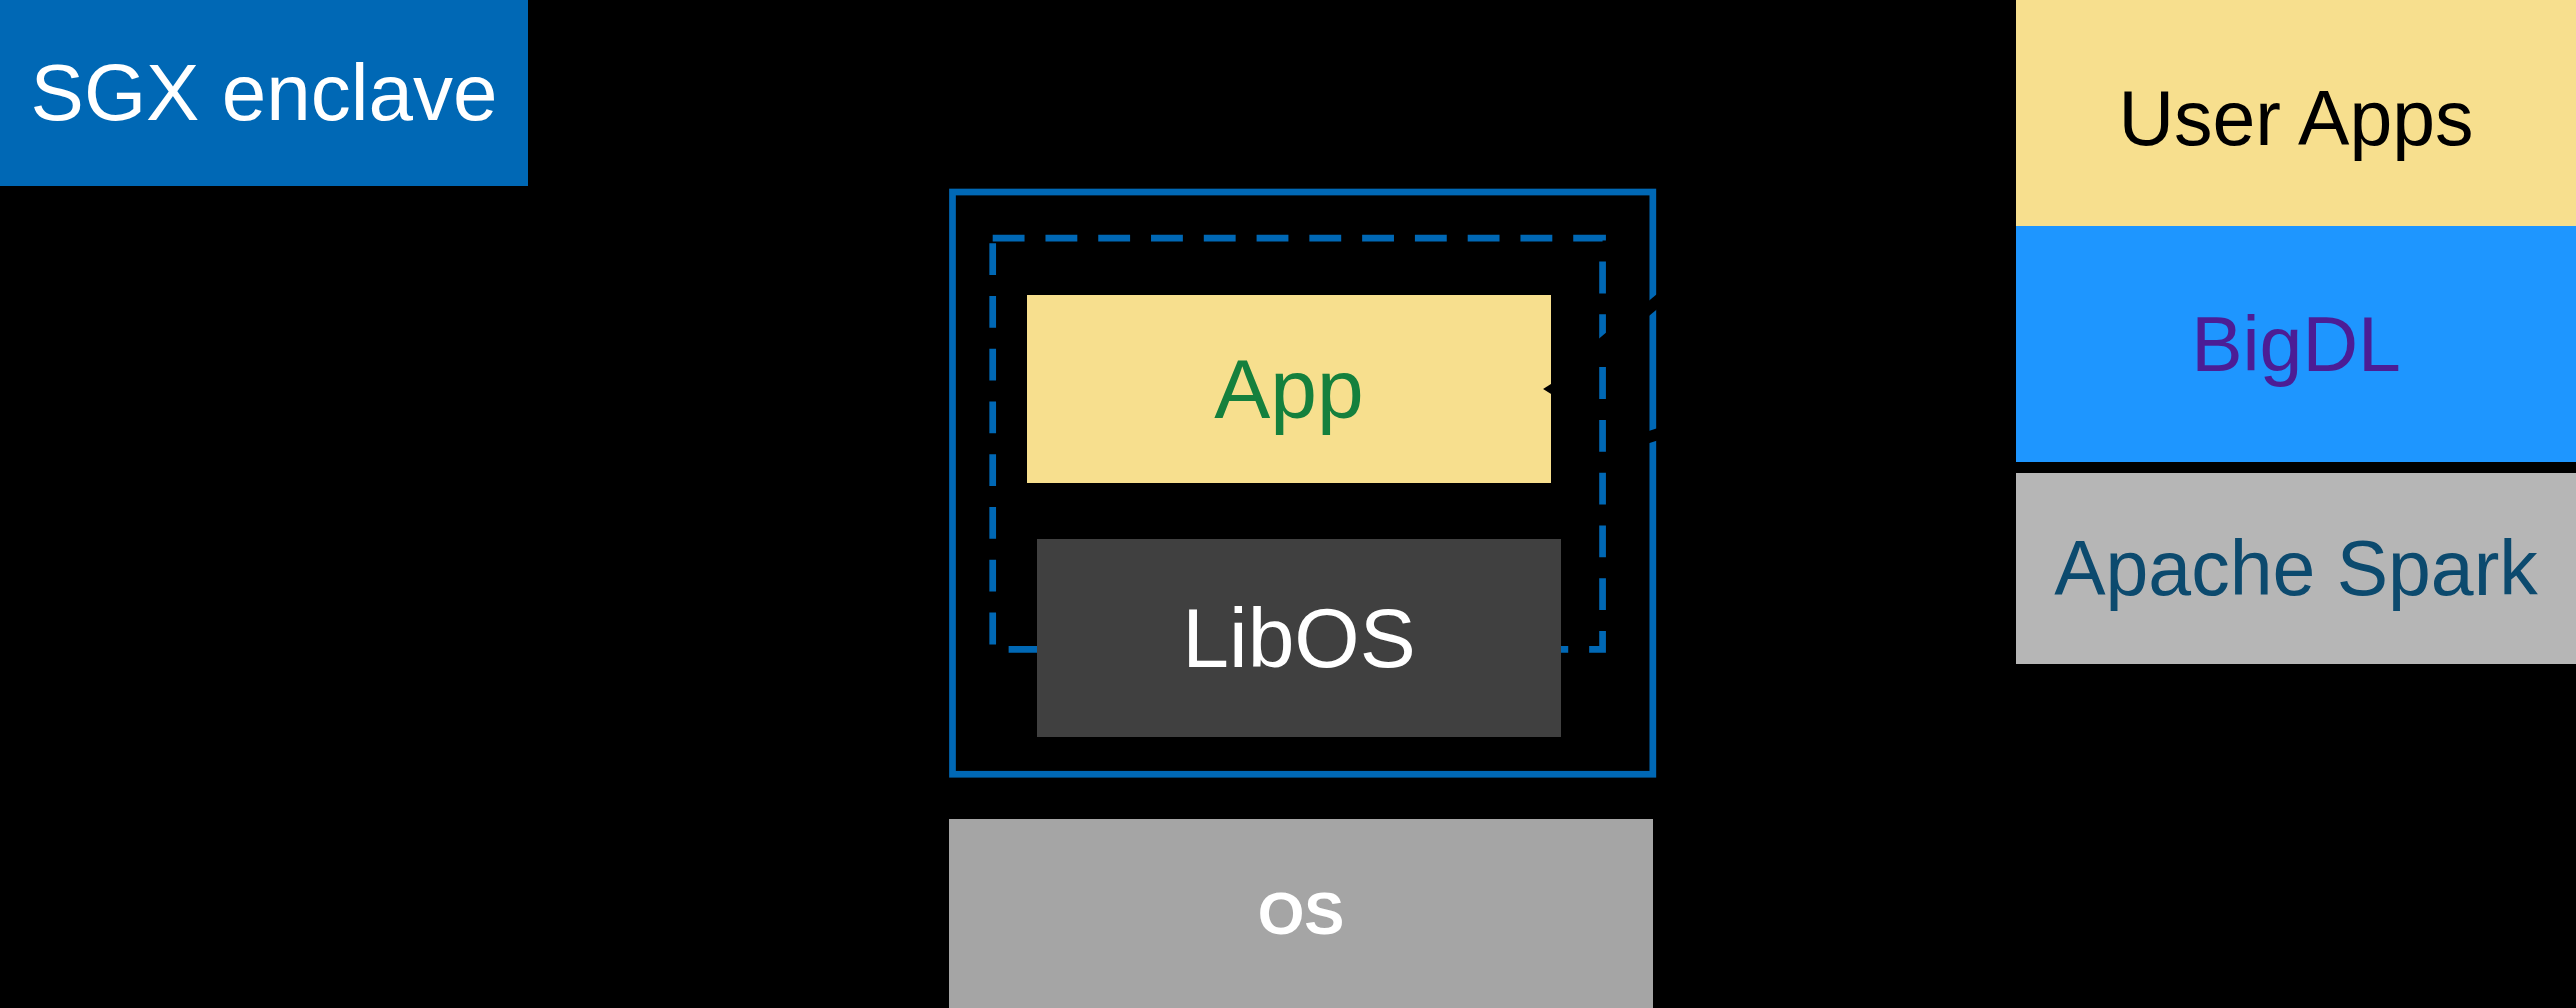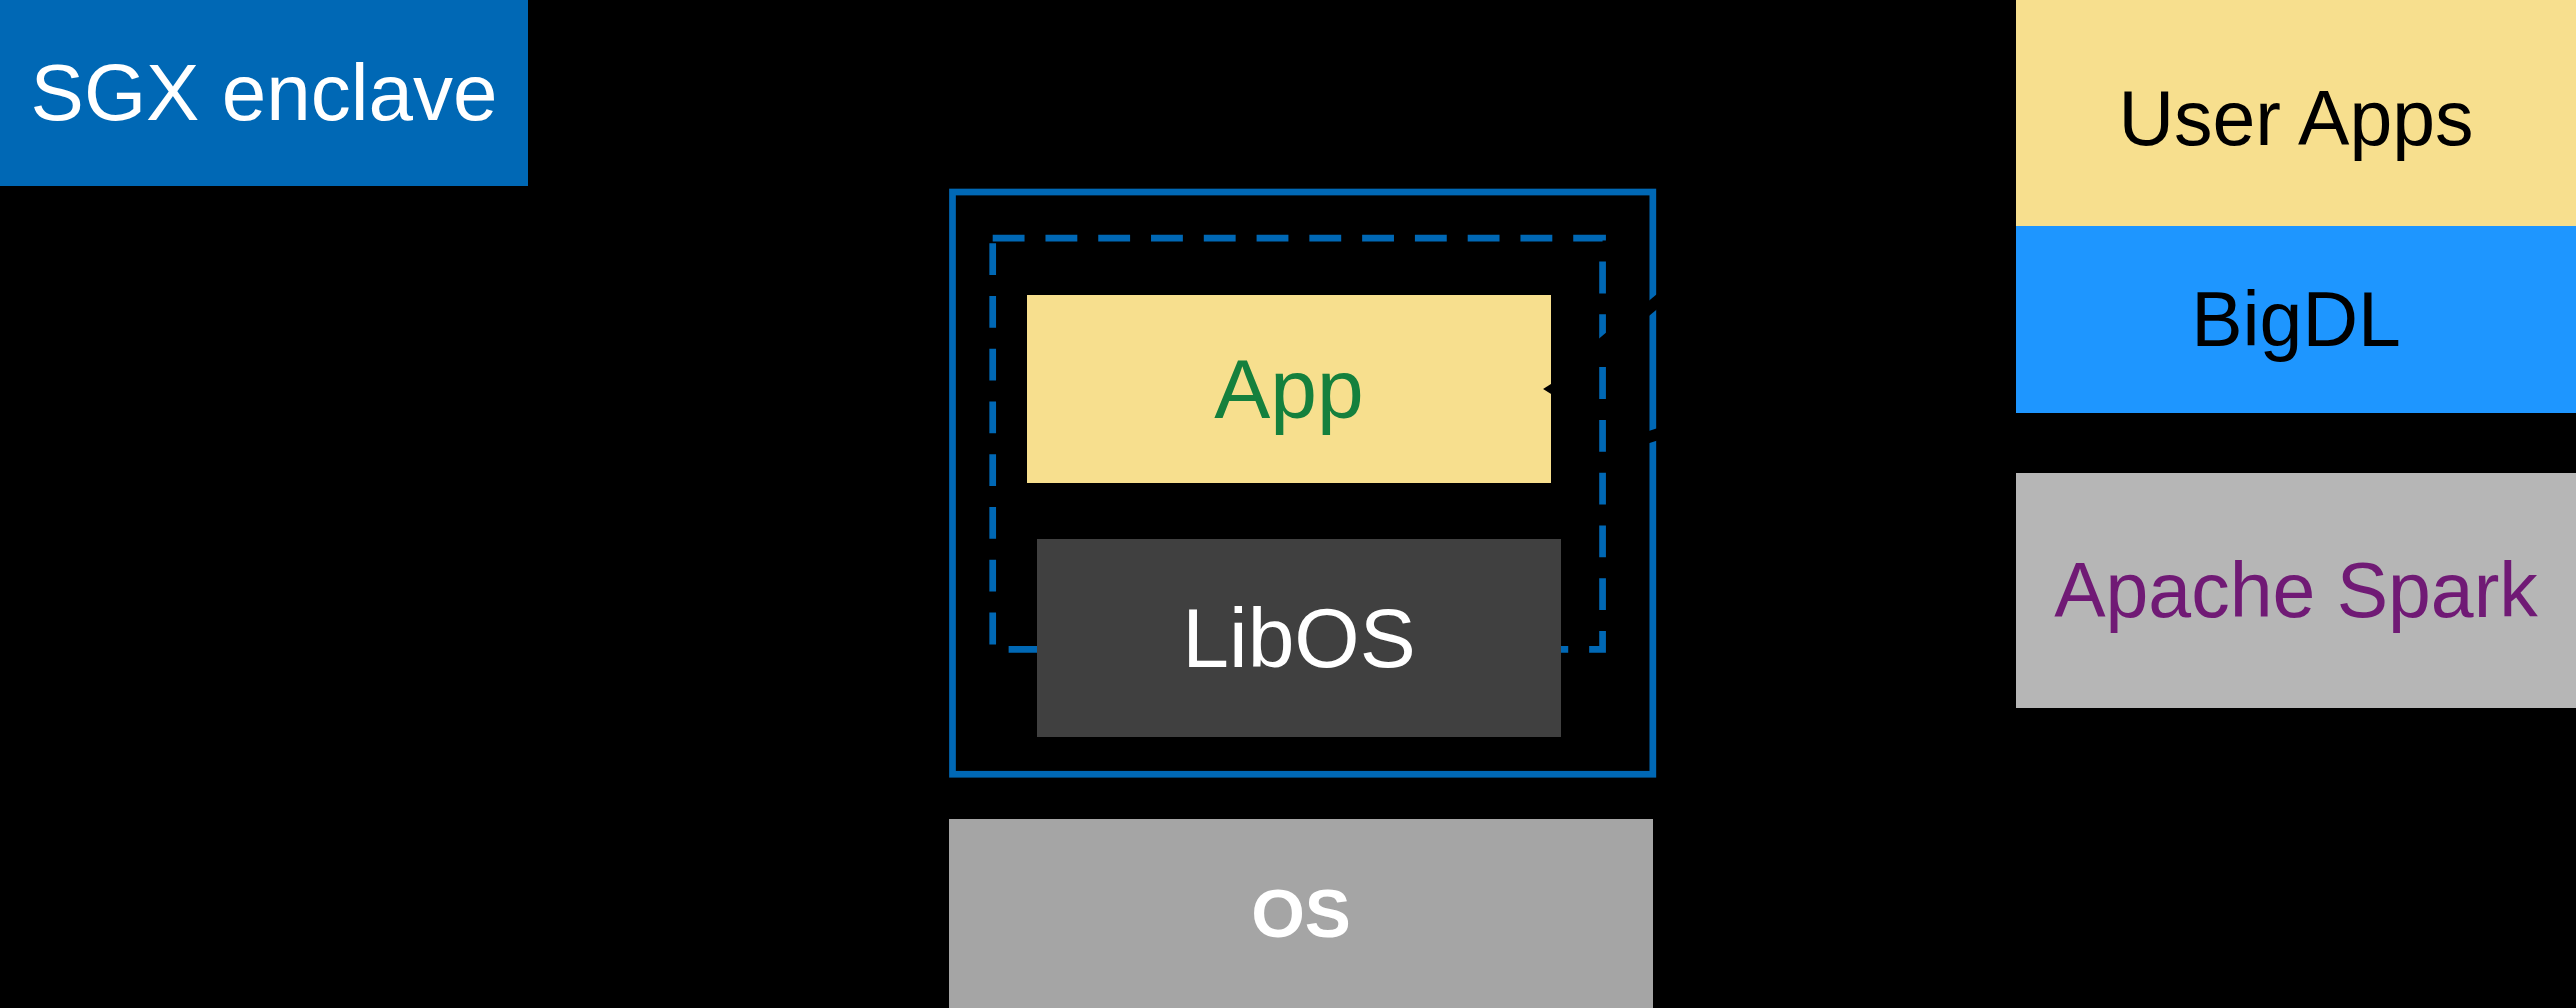--- a/index.html
+++ b/index.html
@@ -43,43 +43,43 @@
     left: 1037px; top: 539px; width: 524px; height: 198px;
     background: #404040;
     color: #FFFFFF;
     font-size: 84px;
     z-index: 2;
   }
   .os-box {
     left: 949px; top: 819px; width: 704px; height: 189px;
     background: #A5A5A5;
     color: #FFFFFF;
-    font-size: 69px;
+    font-size: 60px;
     font-weight: bold;
     z-index: 2;
   }
   
   .userapps-box {
     left: 2016px; top: 0; width: 560px; height: 236px;
     background: #F7DF8E;
     color: #000000;
     font-size: 77px;
     z-index: 2;
   }
   .bigdl-box {
-    left: 2016px; top: 226px; width: 560px; height: 187px;
+    left: 2016px; top: 226px; width: 560px; height: 236px;
     background: #1E96FF;
-    color: #000000;
+    color: #4c1d95;
     font-size: 77px;
     z-index: 2;
   }
   .spark-box {
-    left: 2016px; top: 473px; width: 560px; height: 235px;
+    left: 2016px; top: 473px; width: 560px; height: 191px;
     background: #B6B6B6;
-    color: #701a75;
+    color: #0c4a6e;
     font-size: 77px;
     z-index: 2;
   }
   svg.lines-under {
     position: absolute;
     left: 0; top: 0;
     z-index: 1;
   }
   svg.frags-over {
     position: absolute;

